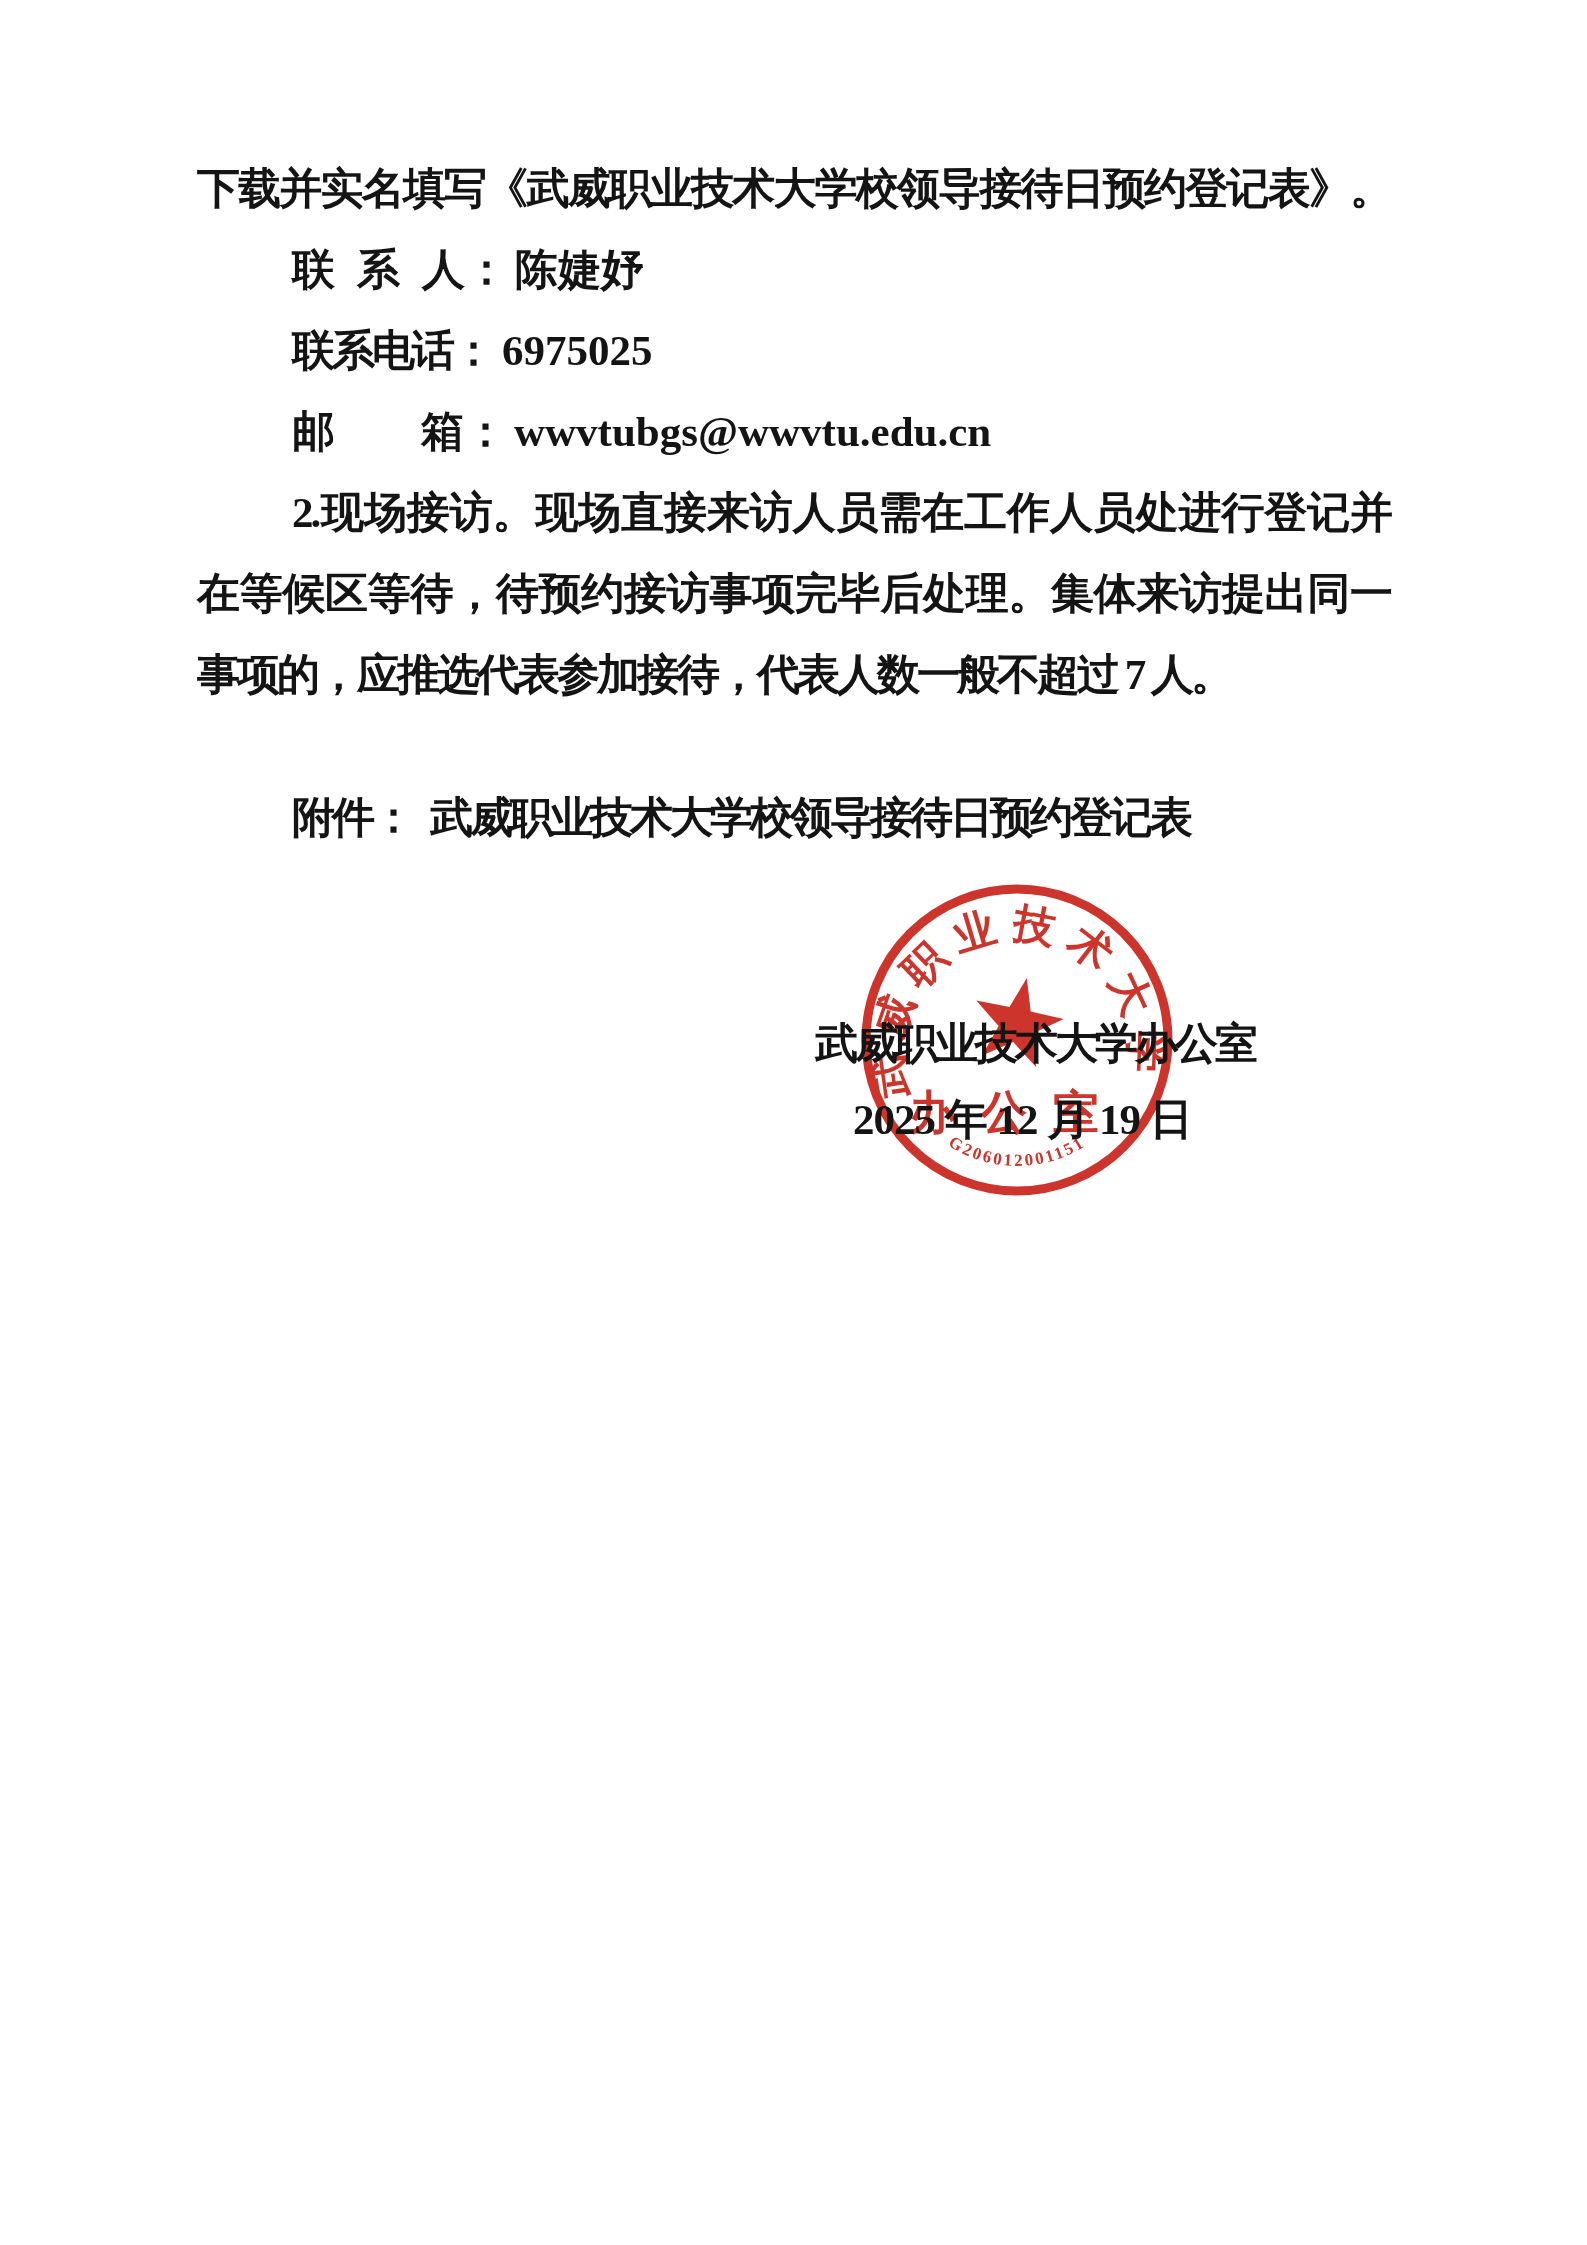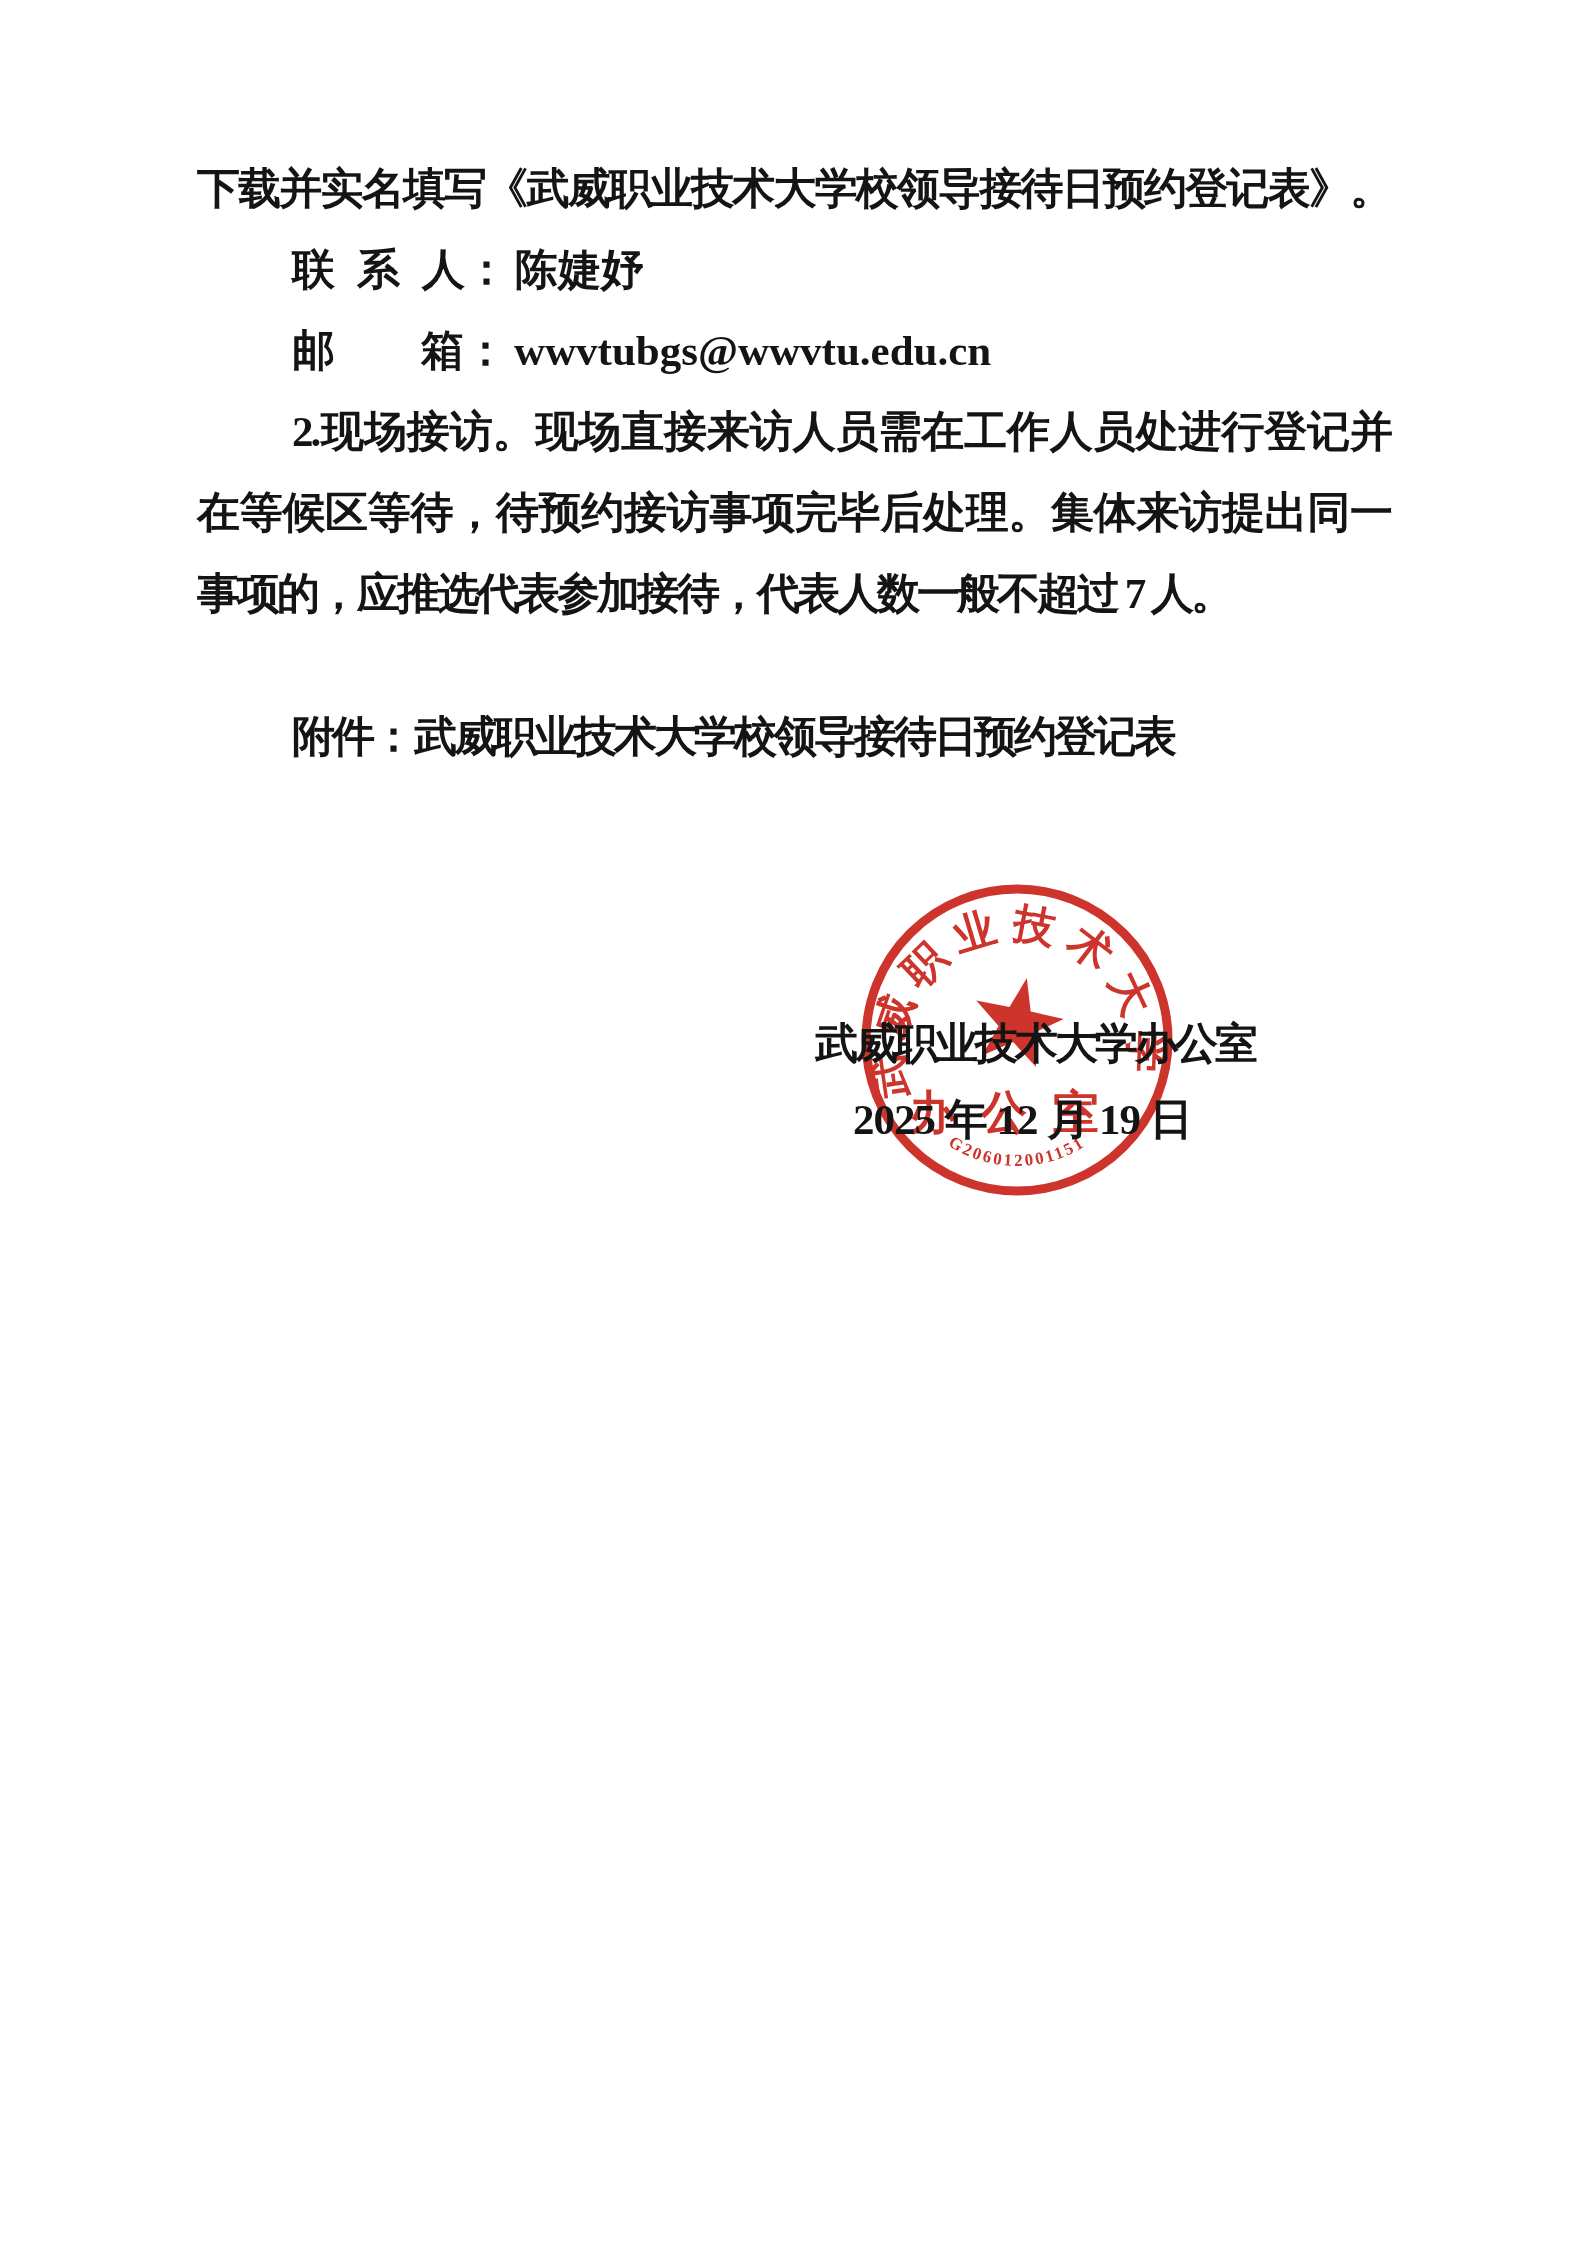--- a/index.html
+++ b/index.html
@@ -16,21 +16,21 @@
     position:absolute;left:197px;top:148px;width:1193px;
     font-size:43px;letter-spacing:-3px;font-weight:600;font-family:Liberation Serif, serif;
   }
   .line{height:81px;line-height:81px;white-space:nowrap;}
   .just{white-space:normal;text-align:justify;text-align-last:justify;}
   .indent2{padding-left:95px;}
   .spacer{height:62px;}
   .label-spread3{letter-spacing:22px;margin-right:-22px;}
   .label-spread2{letter-spacing:86px;margin-right:-86px;}
   .value{margin-left:10px;letter-spacing:0;}
-  .attach-title{margin-left:2px;}
+  .attach-title{margin-left:18px;}
   
   .sig-org{
     position:absolute;left:815px;top:1014px;height:60px;line-height:60px;
     font-size:43px;letter-spacing:-3px;font-weight:600;z-index:3;white-space:nowrap;font-family:Liberation Serif, serif;
   }
   .sig-date{
     position:absolute;left:853px;top:1090px;height:60px;line-height:60px;
     font-size:43px;letter-spacing:-1px;font-weight:600;z-index:3;white-space:nowrap;text-align:right;
   }
   
@@ -46,20 +46,23 @@
 <div class="page">
 
   <div class="textblock">
 
     <div class="line just">下载并实名填写《武威职业技术大学校领导接待日预约登记表》。</div>
 
     <div class="line indent2">
       <span class="label-spread3">联系人</span><span>：</span><span class="value">陈婕妤</span>
     </div>
 
+    <div class="line indent2">
+      <span>联系电话</span><span>：</span><span class="value">6975025</span>
+    </div>
 
     <div class="line indent2">
       <span class="label-spread2">邮箱</span><span>：</span><span class="value">wwvtubgs@wwvtu.edu.cn</span>
     </div>
 
     <div class="line just indent2">2.现场接访。现场直接来访人员需在工作人员处进行登记并</div>
     <div class="line just">在等候区等待，待预约接访事项完毕后处理。集体来访提出同一</div>
     <div class="line">事项的，应推选代表参加接待，代表人数一般不超过 7 人。</div>
 
     <div class="spacer"></div>

